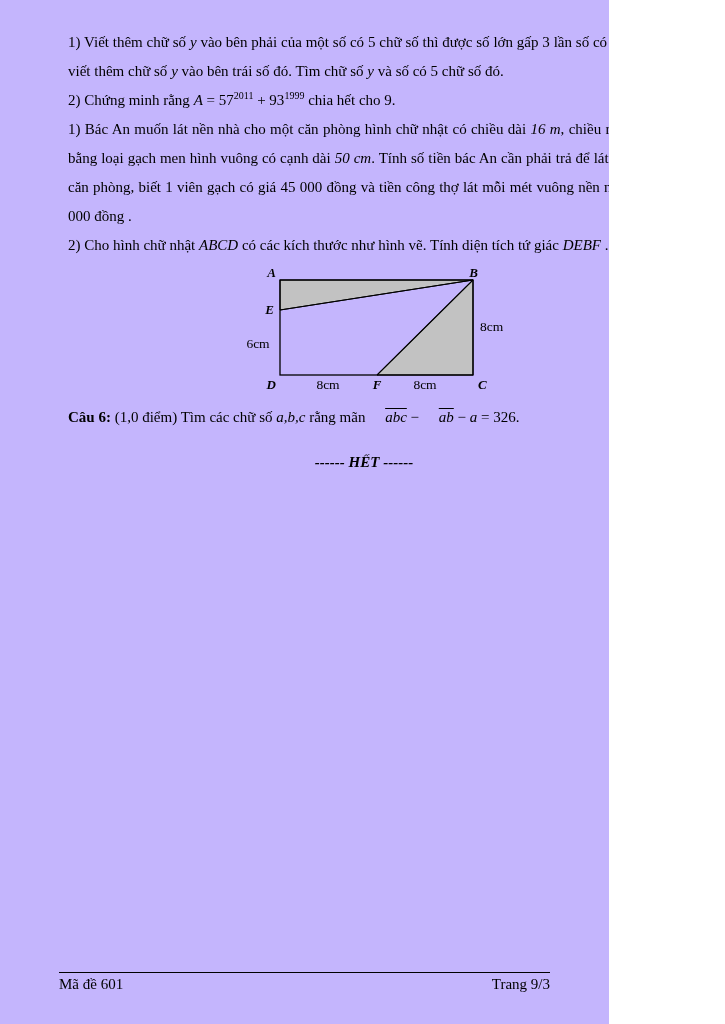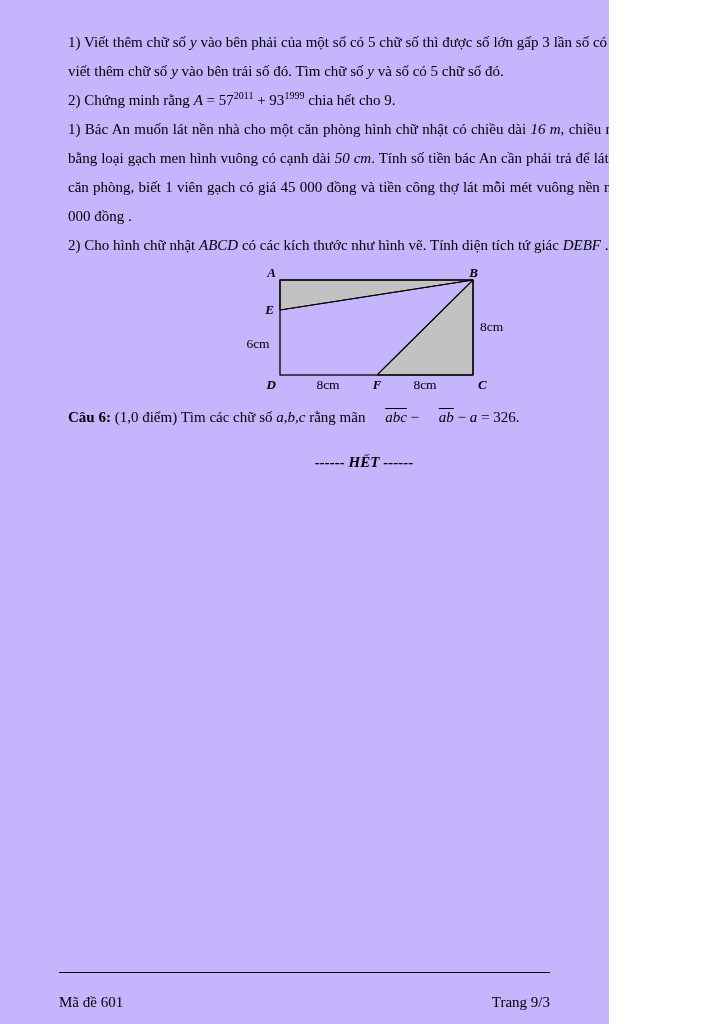--- a/index.html
+++ b/index.html
@@ -63,21 +63,21 @@
     text-align: center;
     font-weight: bold;
     font-style: italic;
   }
   .footer {
     position: absolute;
     left: 59px;
     right: 59px;
     top: 972px;
     border-top: 1px solid #000000;
-    padding-top: 21px;
+    padding-top: 3px;
     display: flex;
     justify-content: space-between;
     font-size: 15px;
   }
 </style>
 </head>
 <body>
 
 <div class="page">
   <div class="content">

